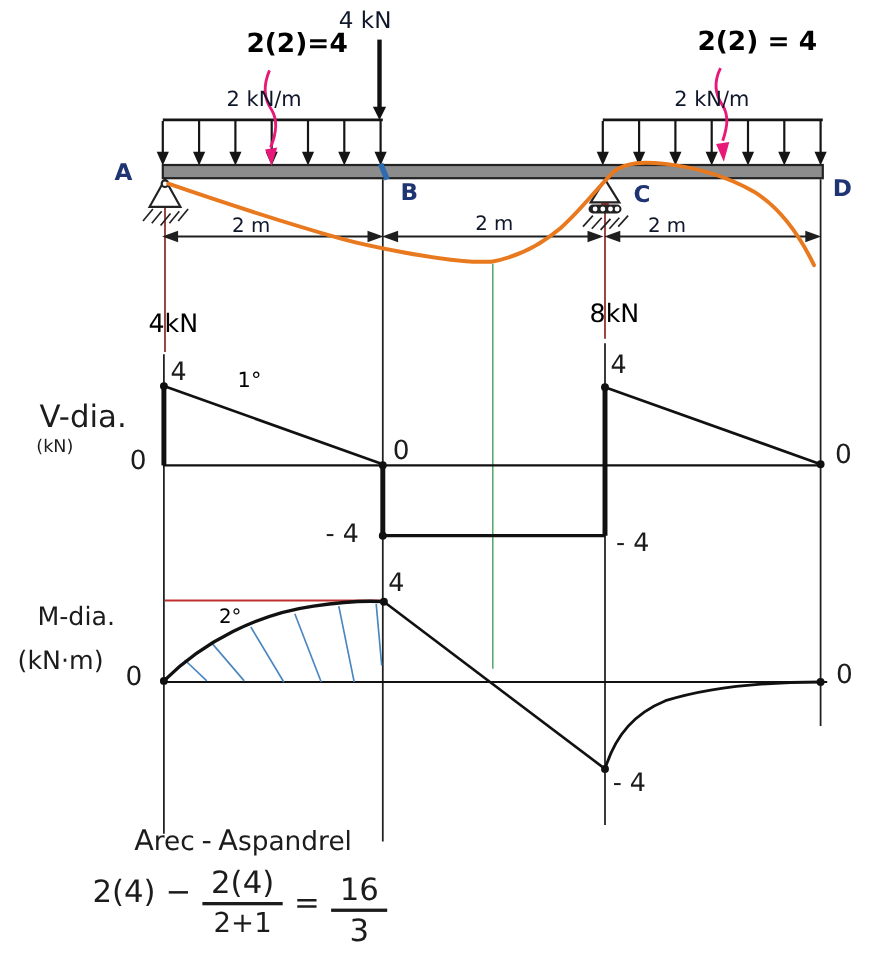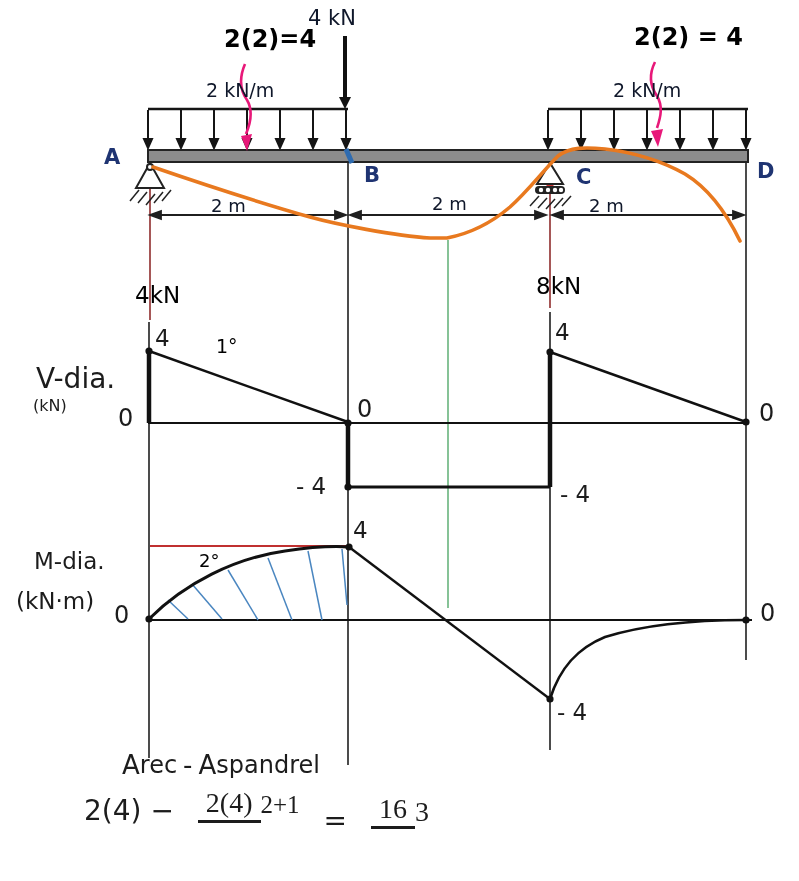--- a/index.html
+++ b/index.html
@@ -8,23 +8,23 @@
   svg.draw{position:absolute;left:0;top:0;}
   .lbl{position:absolute;white-space:nowrap;line-height:1;color:#1c1c1c;}
   .printed{color:#0f172a;font-weight:500;}
   .navy{color:#1f3472;font-weight:600;}
   .red{color:#000000;font-weight:500;}
   .pink{color:#000000;font-weight:600;}
   .hw{color:#1c1c1c;}
   .heading{display:flex;align-items:flex-end;}
   .heading .big{font-size:26px;}
   .heading .sub{font-size:24px;padding-bottom:1px;}
-  .formula{display:flex;align-items:flex-start;gap:24px;}
+  .formula{display:flex;align-items:flex-start;gap:10px;}
   .formula .term{font-size:28px;margin-top:8px;}
-  .frac{display:inline-flex;align-items:flex-start;font-family:Liberation Serif, serif;}
+  .frac{display:inline-flex;flex-direction:column;align-items:center;}
   .frac .num{font-size:28px;border-bottom:3px solid #1c1c1c;padding:0 8px 3px;}
   .frac .den{font-size:25px;padding-top:3px;}
   .formula .eq{font-size:28px;margin-top:18px;}
   .frac.result{margin-top:6px;}
   .frac.result .den{font-size:28px;}
 </style>
 </head>
 <body>
 
 <div class="canvas">

